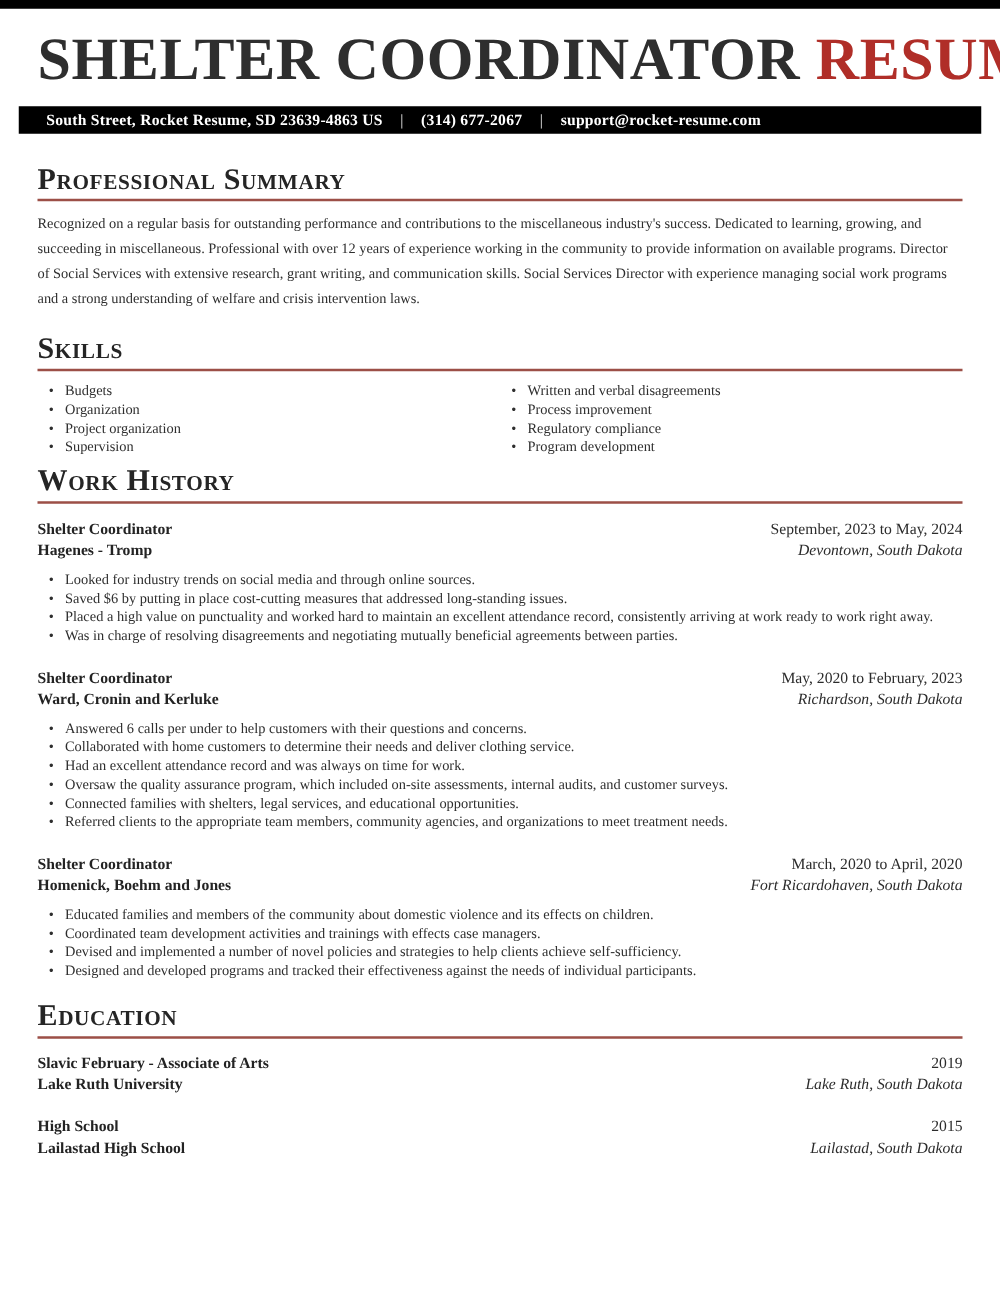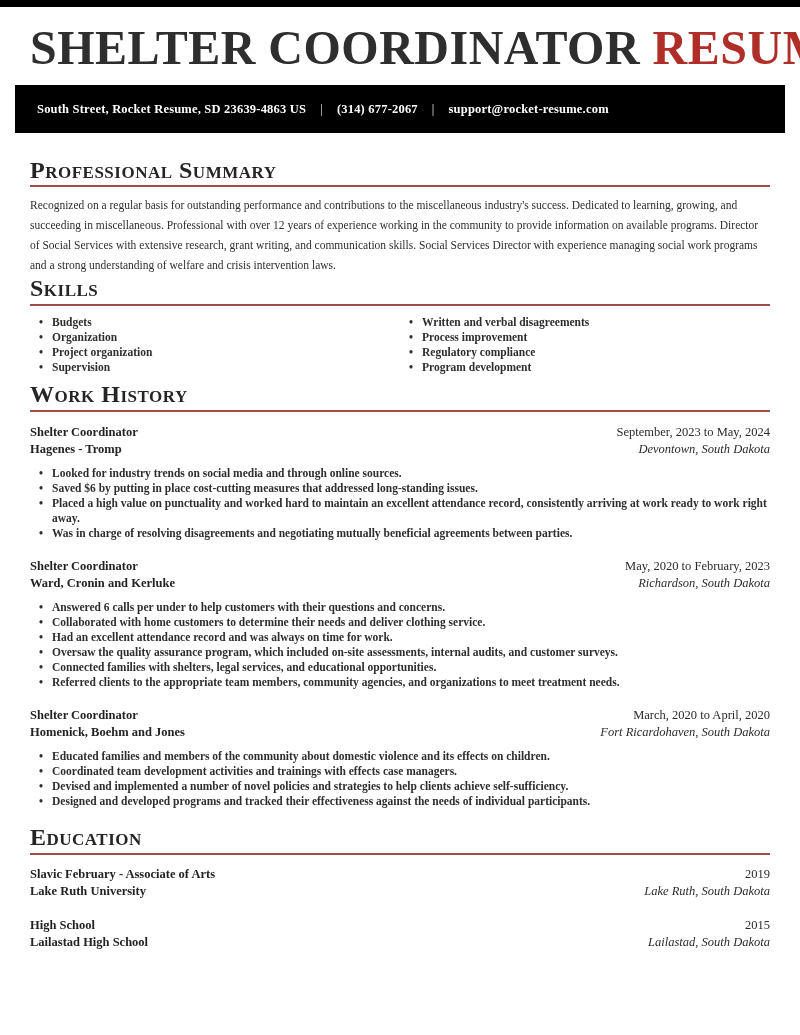--- a/index.html
+++ b/index.html
@@ -14,41 +14,41 @@
     width:800px;height:1035px;overflow:hidden;background:#ffffff;
     font-family:"Liberation Serif","DejaVu Serif",serif;color:var(--text);
   }
   .top-rule{width:100%;height:7px;background:var(--bar_bg);}
   h1.title{
     margin:16px 30px 0 30px;font-size:48px;line-height:50px;font-weight:700;
     letter-spacing:.5px;color:#2e2e2e;white-space:nowrap;
   }
   h1.title .accent{color:var(--accent);}
   .contact-bar{
-    margin:12px 15px 0 15px;height:48px;background:var(--bar_bg);color:#ffffff;
+    margin:12px 15px 0 15px;height:22px;background:var(--bar_bg);color:#ffffff;
     display:flex;align-items:center;padding:0 22px;
     font-size:12.5px;font-weight:700;letter-spacing:.2px;
   }
   .contact-bar .sep{margin:0 14px;font-weight:400;color:#e8e8e8;}
   .content{margin:0 30px;}
   h2.sec-heading{
     margin:0;font-variant:small-caps;font-size:24px;line-height:26px;
     font-weight:700;letter-spacing:.5px;color:#252525;
   }
   .rule{height:2px;background:var(--rule);margin-top:3px;}
   .sec-summary{margin-top:25px;}
   .sec-summary h2{line-height:24px;}
   .summary-text{
     margin:8px 0 0 0;font-size:11.5px;line-height:20px;color:#2e2e2e;
   }
-  .sec-skills{margin-top:0;}
+  .sec-skills{margin-top:17px;}
   ul.bullets{
     list-style:none;margin:0;padding:0;font-size:11.5px;color:#2e2e2e;
   }
-  ul.bullets li{position:relative;padding-left:22px;line-height:15px;font-weight:bold;}
+  ul.bullets li{position:relative;padding-left:22px;line-height:15px;}
   ul.bullets li::before{
     content:"\2022";position:absolute;left:9px;top:0;font-size:11.5px;color:#2e2e2e;
   }
   .skills-cols{display:grid;grid-template-columns:1fr 1fr;margin-top:9px;}
   .sec-work{margin-top:6px;}
   .sec-education{margin-top:15px;}
   .entry{margin-top:17px;}
   .entry.first{margin-top:12px;}
   .edu-entry.first{margin-top:11px;}
   .entry-row{

